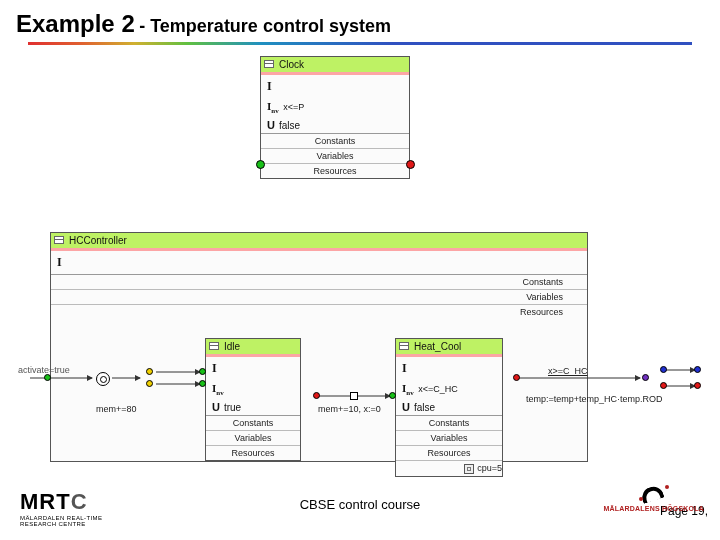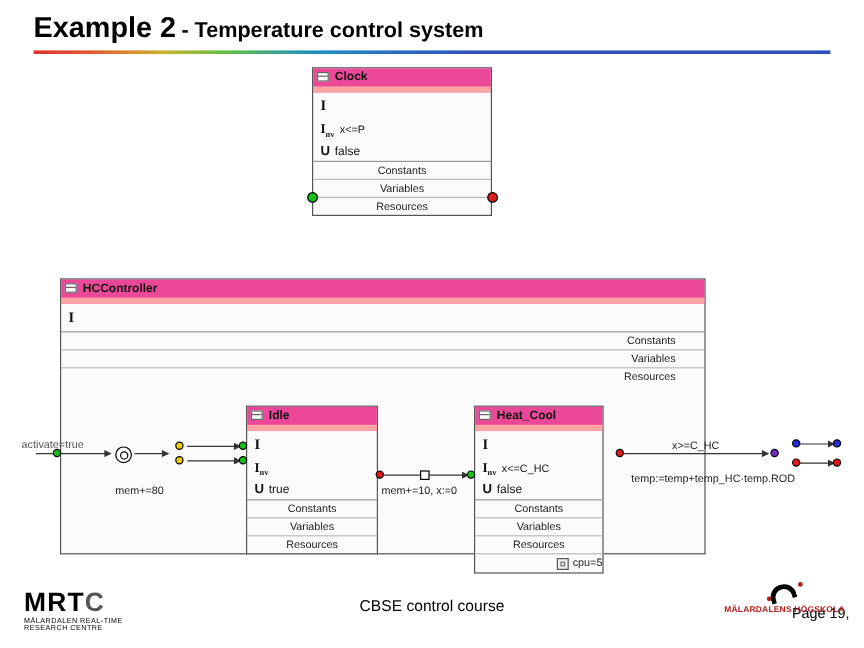--- a/index.html
+++ b/index.html
@@ -6,45 +6,45 @@
   body {
     width: 720px;
     height: 540px;
     font-family: Arial, Helvetica, sans-serif;
     background: #fff;
     position: relative;
     overflow: hidden;
   }
   .slide { width: 720px; height: 540px; position: relative; }
 
-  .title-area { position: absolute; left: 28px; top: 10px; }
+  .title-area { position: absolute; left: 16px; top: 10px; }
   .title-main { font-size: 24px; font-weight: bold; color: #000; display: inline; }
   .title-sub { font-size: 18px; font-weight: bold; color: #000; display: inline; }
 
   .gradient-hr {
     position: absolute; left: 28px; top: 42px; width: 664px; height: 3px;
     background: linear-gradient(90deg,
       #e03030 0%, #e06030 8%, #d0b030 16%, #60c040 24%,
       #2090c0 35%, #3050c0 55%, #3050c0 100%);
   }
 
   .comp {
     position: absolute;
     border: 1px solid #555;
     background: #fbfbfb;
     font-size: 9px;
     color: #111;
   }
   .comp-hd {
-    border-bottom: 5px solid #fca5a5;
+    border-bottom: 3px solid #fca5a5;
     padding: 2px 4px 2px 18px;
-    font-weight: bold;
+    font-weight: normal;
     font-size: 10px;
     position: relative;
-    background: #ec4899;
+    background: #bef264;
   }
   .comp-hd .win-icon {
     position: absolute; left: 3px; top: 3px; width: 10px; height: 8px;
     border: 1px solid #666; background: #fff;
   }
   .comp-hd .win-icon::before {
     content: ""; position: absolute; left: 0; right: 0; top: 2px; height: 1px;
     background: #666;
   }
   .row-big { padding: 4px 4px 4px 6px; font-size: 12px; font-family: serif; font-weight: bold; }
@@ -130,21 +130,21 @@
       <span class="win-icon"></span>
       <span>HCController</span>
     </div>
     <div class="row-big">I</div>
     <div class="sep"></div>
     <div class="sec" style="text-align:right; padding-right:24px;">Constants</div>
     <div class="sec sec-sep" style="text-align:right; padding-right:24px;">Variables</div>
     <div class="sec sec-sep" style="text-align:right; padding-right:24px;">Resources</div>
   </div>
 
-  <div class="comp" style="left:205px; top:338px; width:110px;">
+  <div class="comp" style="left:205px; top:338px; width:96px;">
     <div class="comp-hd">
       <span class="win-icon"></span>
       <span>Idle</span>
     </div>
     <div class="row-big">I</div>
     <div class="row-inv">
       <span class="inv-lbl"><span>I</span><span class="sub">nv</span></span>
     </div>
     <div class="row-u"><b>U</b><span>true</span></div>
     <div class="sep"></div>
@@ -208,21 +208,21 @@
   <div class="dot red small" style="left:513px; top:374px;"></div>
   <div class="dot purple small" style="left:642px; top:374px;"></div>
   <div class="dot blue small" style="left:660px; top:366px;"></div>
   <div class="dot red small" style="left:660px; top:382px;"></div>
   <div class="dot blue small" style="left:694px; top:366px;"></div>
   <div class="dot red small" style="left:694px; top:382px;"></div>
 
   <div class="edge-label dim" style="left:18px; top:365px;">activate=true</div>
   <div class="edge-label" style="left:96px; top:404px;">mem+=80</div>
   <div class="edge-label" style="left:318px; top:404px;">mem+=10, x:=0</div>
-  <div class="edge-label" style="left:560px; top:366px;">x&gt;=C_HC</div>
+  <div class="edge-label" style="left:548px; top:366px;text-decoration:underline;">x&gt;=C_HC</div>
   <div class="edge-label" style="left:526px; top:394px;">temp:=temp+temp_HC·temp.ROD</div>
 
   <div class="footer">
     <div class="course">CBSE control course</div>
     <div class="page">Page 19,</div>
   </div>
 
   <div class="logo-mrtc">
     <div class="big">MRT<span class="c">C</span></div>
     <div class="small">MÄLARDALEN REAL-TIME</div>

